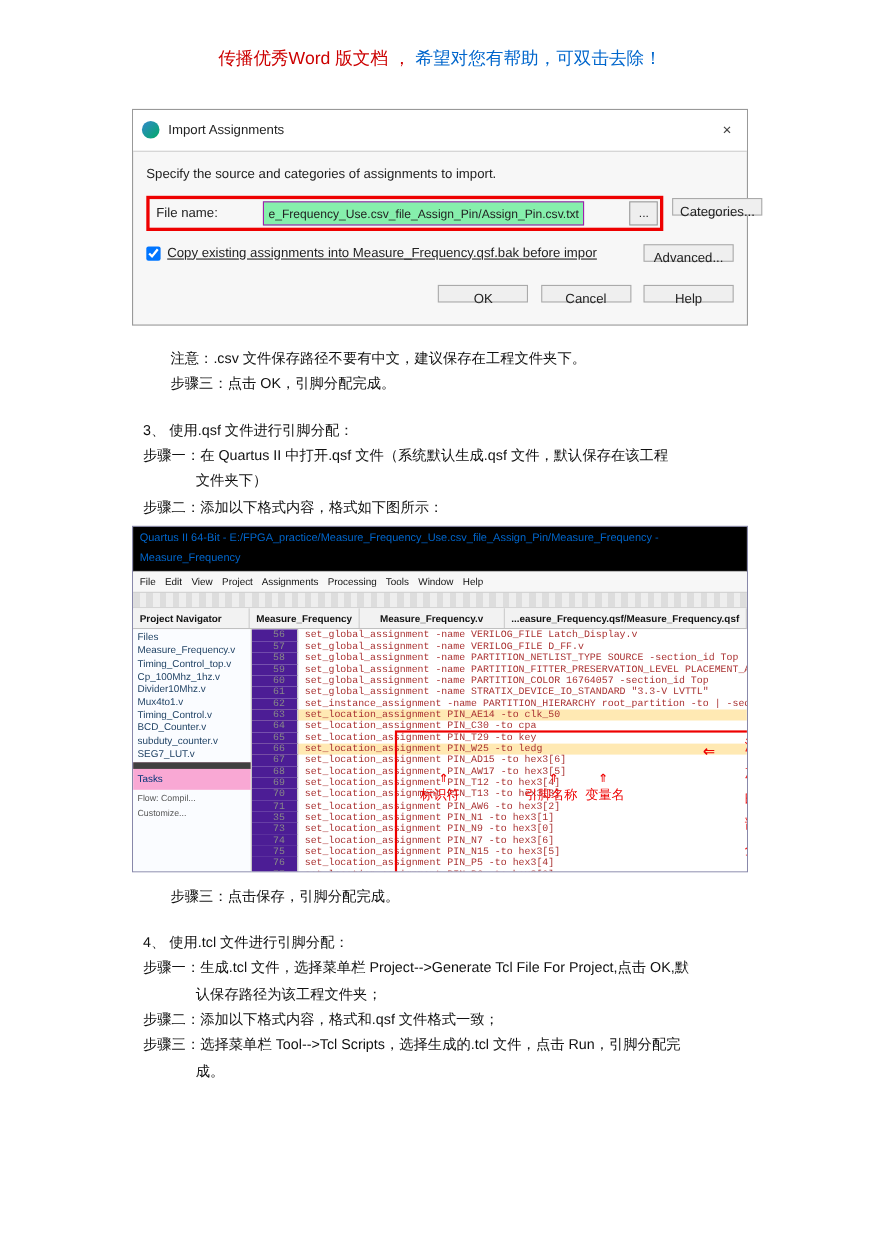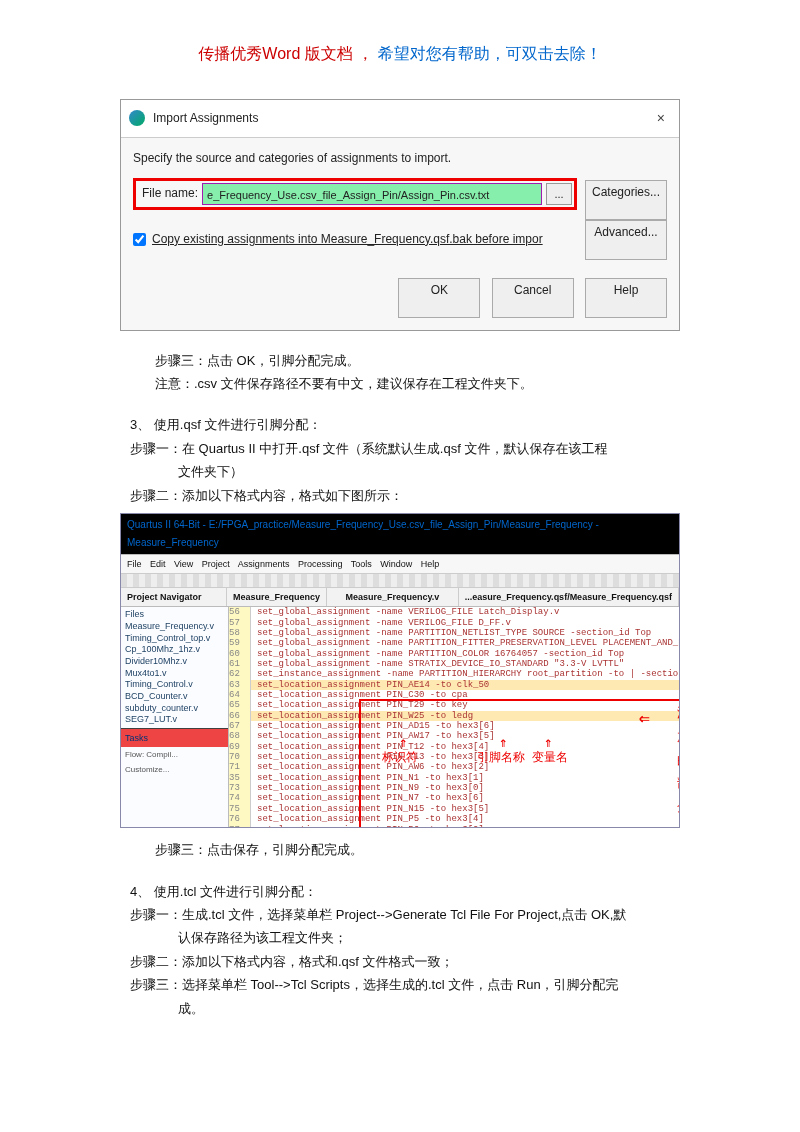--- a/index.html
+++ b/index.html
@@ -53,20 +53,21 @@
     padding: 0 6px;
   }
   .dlg-body { padding: 10px 12px 12px 12px; }
   .dlg-desc { margin-bottom: 8px; }
   .file-row {
     display: flex;
     align-items: center;
     border: 3px solid #e00;
     padding: 2px;
     margin-bottom: 10px;
+    gap: 37px;
   }
   .file-row .lbl { padding: 0 4px; white-space: nowrap; }
   .file-row .txt {
     flex: 1;
     height: 22px;
     border: 1px solid #a21caf;
     background: #86efac;
     padding: 2px 4px;
     overflow: hidden;
     white-space: nowrap;
@@ -77,21 +78,21 @@
     border: 1px solid #999;
     background: #eee;
     margin-left: 4px;
     text-align: center;
     line-height: 20px;
     font-size: 11px;
   }
   .btn {
     display: inline-block;
     min-width: 82px;
-    height: 40px;
+    height: 16px;
     border: 1px solid #aaa;
     background: #efefef;
     text-align: center;
     line-height: 22px;
     font-size: 12px;
     margin-left: 8px;
   }
   .copy-row { display: flex; align-items: center; margin-bottom: 12px; }
   .copy-row .chk { margin-right: 6px; }
   .copy-row .copy-label { flex: 1; text-decoration: underline; }
@@ -148,40 +149,40 @@
   .qshot .q-side {
     width: 108px;
     border-right: 1px solid #bbb;
     background: #fafcff;
     font-family: "Segoe UI", Tahoma, sans-serif;
     font-size: 9px;
     overflow: hidden;
   }
   .qshot .q-side ul { list-style:none; padding: 2px 4px; }
   .qshot .q-side li { white-space: nowrap; line-height: 1.3; color:#246; }
-  .qshot .q-side .tasks { border-top:1px solid #404040; padding:1px 4px; background:#ef4444; color:#037; }
+  .qshot .q-side .tasks { border-top:6px solid #404040; padding:1px 4px; background:#f9a8d4; color:#037; }
   .qshot .q-side .taskitem { color:#063; padding-left:8px; line-height:1.3; }
   .qshot .q-side .taskitem::before { content:"✔ "; color:#0a0; }
 
   .qshot .q-code {
     flex: 1;
     background: #fff;
     position: relative;
     overflow: hidden;
   }
   .qshot .q-code .ln {
     display: flex;
     line-height: 1.15;
     white-space: nowrap;
   }
   .qshot .q-code .lnno {
-    width: 22px;
+    width: 42px;
     text-align: right;
     color: #888;
-    background: #fef9c3;
+    background: #4c1d95;
     padding-right: 11px;
     border-right: 1px solid #ccc;
     flex-shrink:0;
   }
   .qshot .q-code .code { padding-left: 6px; color:#a33; }
   .qshot .q-code .hl { background: #ffe9b3; }
   .qshot .bigred {
     position: absolute;
     border: 2px solid #e00;
     left: 130px; top: 92px;
@@ -255,22 +256,22 @@
     </div>
     <div class="dlg-buttons">
       <span class="btn">OK</span>
       <span class="btn">Cancel</span>
       <span class="btn">Help</span>
     </div>
   </div>
 </div>
 
 <div class="body-text">
+  <p class="step-line">注意：.csv 文件保存路径不要有中文，建议保存在工程文件夹下。</p>
   <p class="step-line">步骤三：点击 OK，引脚分配完成。</p>
-  <p class="step-line">注意：.csv 文件保存路径不要有中文，建议保存在工程文件夹下。</p>
 </div>
 
 <p class="numitem">3、 使用.qsf 文件进行引脚分配：</p>
 <p class="sub">步骤一：在 Quartus    II 中打开.qsf 文件（系统默认生成.qsf 文件，默认保存在该工程</p>
 <p class="sub2">文件夹下）</p>
 <p class="sub">步骤二：添加以下格式内容，格式如下图所示：</p>
 
 <div class="qshot">
   <div class="q-title">Quartus II 64-Bit - E:/FPGA_practice/Measure_Frequency_Use.csv_file_Assign_Pin/Measure_Frequency - Measure_Frequency</div>
   <div class="q-menu">File  Edit  View  Project  Assignments  Processing  Tools  Window  Help</div>

